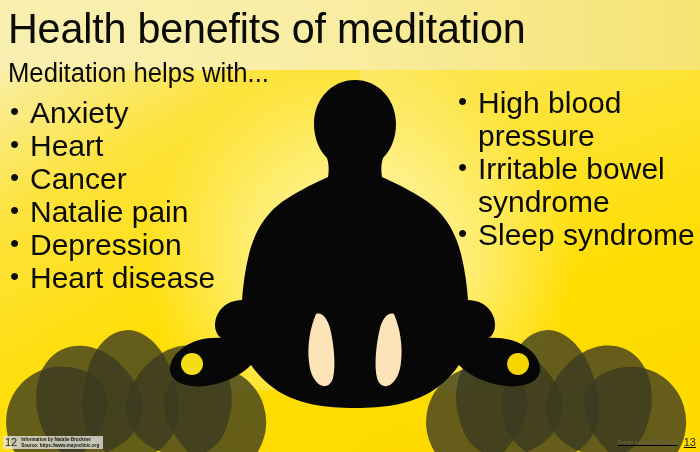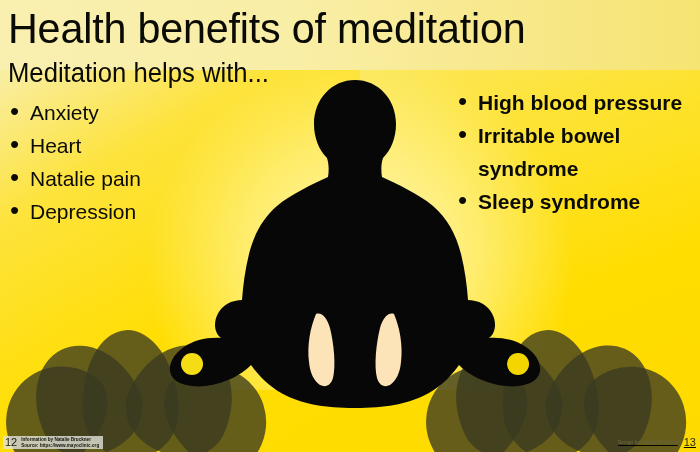--- a/index.html
+++ b/index.html
@@ -83,21 +83,21 @@
   .bullets {
     position: absolute;
     list-style: none;
     margin: 0;
     padding: 0;
     color: #0b0b06;
   }
   .bullets li {
     position: relative;
     padding-left: 20px;
-    font-size: 21px;
+    font-size: 30px;
     line-height: 33px;
     white-space: nowrap;
   }
   .bullets li::before {
     content: "\2022";
     position: absolute;
     left: 0;
     top: -1px;
     font-size: 26px;
   }
@@ -106,21 +106,21 @@
     top: 96px;
   }
   .bullets-right {
     left: 458px;
     top: 86px;
   }
   .bullets-right li {
     white-space: normal;
     max-width: 240px;
   }
-  .bullets-right li .txt { display: inline; font-weight: bold; }
+  .bullets-right li .txt { display: inline; }
 
   
   .lotus {
     position: absolute;
     width: 300px;
     height: 150px;
   }
   .lotus-left  { left: -10px;  top: 318px; }
   .lotus-right { left: 410px;  top: 318px; }
 
@@ -269,22 +269,24 @@
                             C263 240 268 234 274 236 Z"></path>
     </svg>
   </div>
 
   <div class="title">Health benefits of meditation</div>
   <div class="subtitle">Meditation helps with...</div>
 
   <ul class="bullets bullets-left">
     <li><span>Anxiety</span></li>
     <li><span>Heart</span></li>
+    <li><span>Cancer</span></li>
     <li><span>Natalie pain</span></li>
     <li><span>Depression</span></li>
+    <li><span>Heart disease</span></li>
   </ul>
 
   <ul class="bullets bullets-right">
     <li><span class="txt">High blood pressure</span></li>
     <li><span class="txt">Irritable bowel syndrome</span></li>
     <li><span class="txt">Sleep syndrome</span></li>
   </ul>
 
   <div class="footer-left">
     <div class="pageno">12</div>

